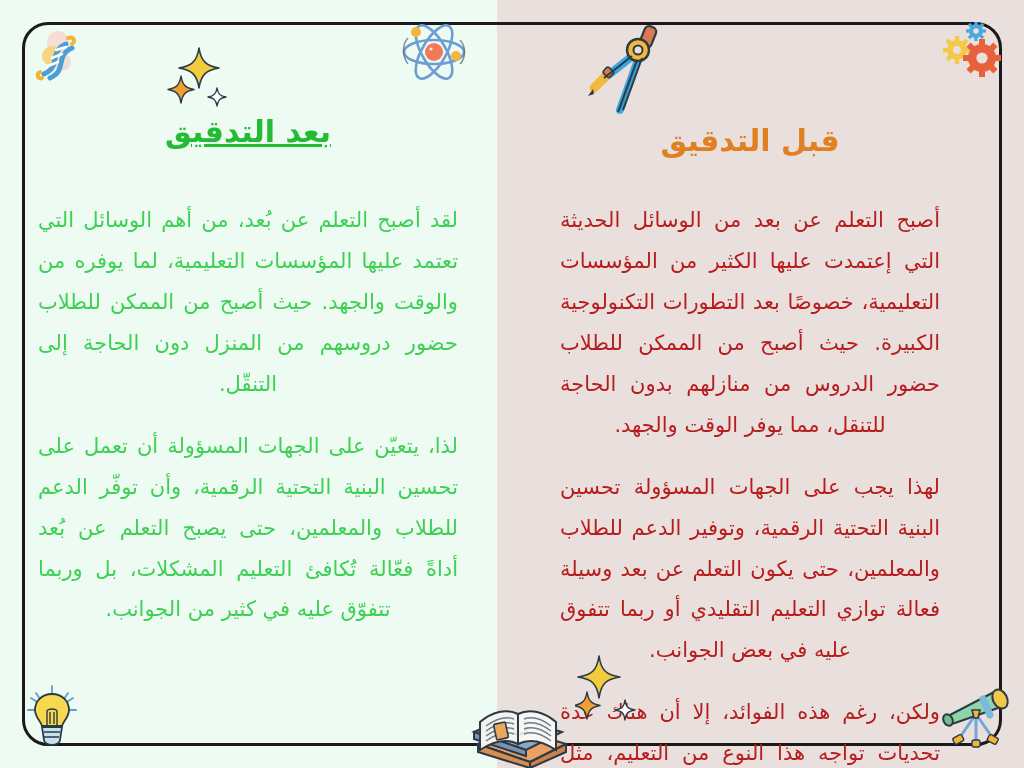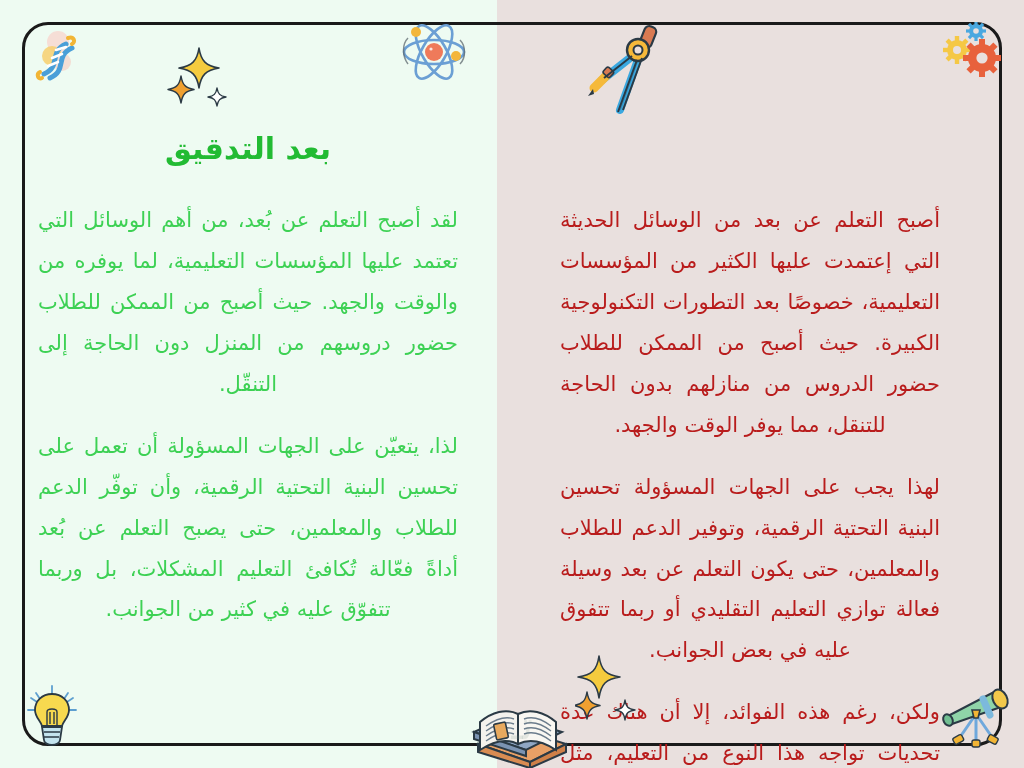--- a/index.html
+++ b/index.html
@@ -56,21 +56,21 @@
 
   .col-title {
     position: absolute;
     width: 100%;
     text-align: center;
     font-size: 30px;
     font-weight: bold;
     letter-spacing: 0.5px;
     direction: rtl;
   }
-  .col-left .col-title  { top: 131px; color: #22bb33; }
+  .col-left .col-title  { top: 114px; color: #22bb33; text-decoration: underline; }
   .col-right .col-title { top: 123px; color: #e08020; }
 
   .col-body {
     position: absolute;
     top: 200px;
     width: 100%;
     direction: rtl;
     text-align: justify;
     text-align-last: center;
     font-size: 21px;
@@ -94,21 +94,21 @@
   .art-sparkles2 { left: 575px; top: 652px; width: 72px;  height: 78px; }
   .art-book      { left: 462px; top: 688px; width: 120px; height: 80px; }
   .art-telescope { left: 936px; top: 682px; width: 78px;  height: 70px; }
 
   .watermark {
     position: absolute;
     left: 432px;
     top: 700px;
     width: 180px;
     height: 52px;
-    font-size: 38px;
+    font-size: 28px;
     color: rgba(120,140,130,0.16);
     direction: rtl;
     text-align: center;
     line-height: 52px;
     letter-spacing: 2px;
     user-select: none;
     pointer-events: none;
   }
 </style>
 </head>
@@ -123,20 +123,21 @@
 
   <div class="column col-left">
     <div class="col-title" style="color: rgb(34, 187, 51);">بعد التدقيق</div>
     <div class="col-body" style="color: rgb(61, 209, 84);">
       <p>لقد أصبح التعلم عن بُعد، من أهم الوسائل التي تعتمد عليها المؤسسات التعليمية، لما يوفره من والوقت والجهد. حيث أصبح من الممكن للطلاب حضور دروسهم من المنزل دون الحاجة إلى التنقّل.</p>
       <p>لذا، يتعيّن على الجهات المسؤولة أن تعمل على تحسين البنية التحتية الرقمية، وأن توفّر الدعم للطلاب والمعلمين، حتى يصبح التعلم عن بُعد أداةً فعّالة تُكافئ التعليم المشكلات، بل وربما تتفوّق عليه في كثير من الجوانب.</p>
     </div>
   </div>
 
   <div class="column col-right">
+    <div class="col-title" style="color: rgb(224, 128, 32);">قبل التدقيق</div>
     <div class="col-body" style="color: #b91c1c;">
       <p>أصبح التعلم عن بعد من الوسائل الحديثة التي إعتمدت عليها الكثير من المؤسسات التعليمية، خصوصًا بعد التطورات التكنولوجية الكبيرة. حيث أصبح من الممكن للطلاب حضور الدروس من منازلهم بدون الحاجة للتنقل، مما يوفر الوقت والجهد.</p>
       <p>لهذا يجب على الجهات المسؤولة تحسين البنية التحتية الرقمية، وتوفير الدعم للطلاب والمعلمين، حتى يكون التعلم عن بعد وسيلة فعالة توازي التعليم التقليدي أو ربما تتفوق عليه في بعض الجوانب.</p>
       <p>ولكن، رغم هذه الفوائد، إلا أن هناك عدة تحديات تواجه هذا النوع من التعليم، مثل ضعف التفاعل بين الطلاب والمعلمين، وصعوبة متابعة المستوى الحقيقي للطلاب، بالإضافة إلى مشاكل تقنية قد تؤثر على جودة الدروس.</p>
     </div>
   </div>
 
   <div class="art art-dna">
     <svg viewBox="0 0 58 62" width="58" height="62">
       <circle cx="30" cy="20" r="11" fill="#f6ded6"></circle>

